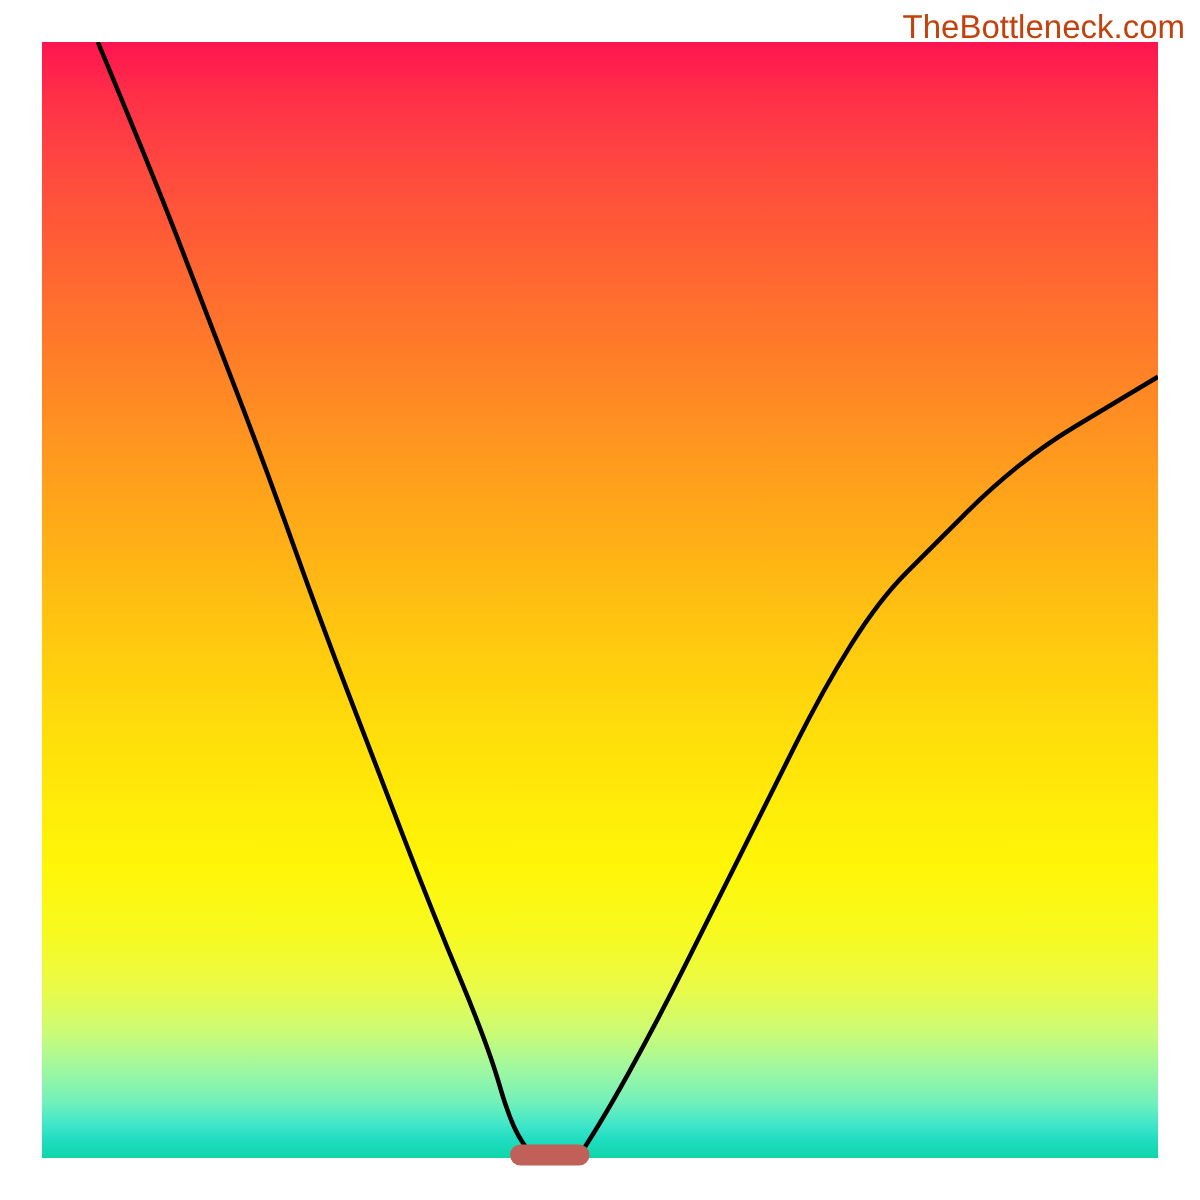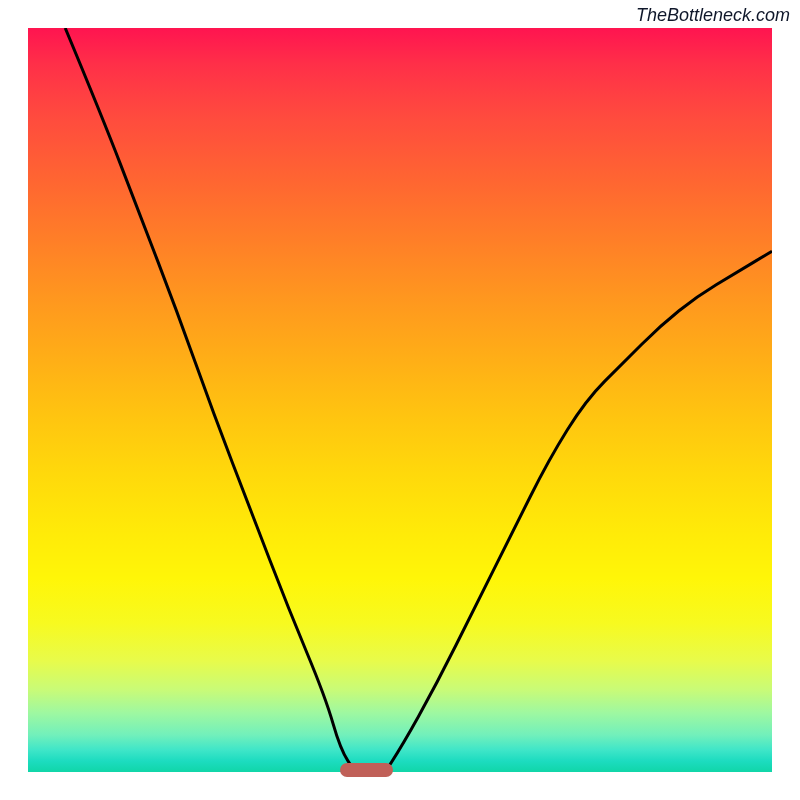--- a/index.html
+++ b/index.html
@@ -12,25 +12,24 @@
     }
     .container {
       width: 800px;
       height: 800px;
       position: relative;
     }
     .watermark {
       position: absolute;
       top: 5px;
       right: 10px;
-      font-size: 18px;
-      color: #0f172a;
+      font-size: 22px;
+      color: #c2410c;
       font-family: Arial, sans-serif;
       z-index: 10;
-      font-style: italic;
     }
     .chart-area {
       position: absolute;
       top: 28px;
       left: 28px;
       width: 744px;
       height: 744px;
       background: black;
     }
     .gradient-area {

